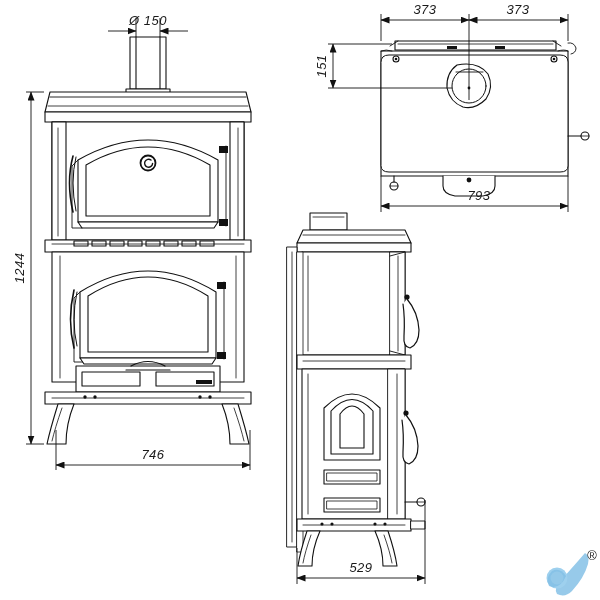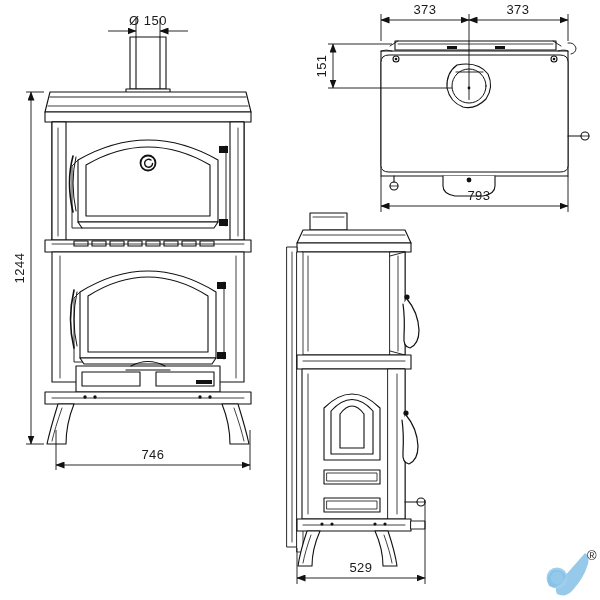--- a/index.html
+++ b/index.html
@@ -10,20 +10,21 @@
   }
   body {
     font-family: "Liberation Sans", sans-serif;
   }
   #sheet {
     position: relative;
     width: 600px;
     height: 600px;
     background: #ffffff;
     overflow: hidden;
+    font-style: italic;
   }
   #sheet svg {
     display: block;
     width: 600px;
     height: 600px;
   }
   .dim-text {
     font-family: "Liberation Sans", sans-serif;
     font-size: 13px;
     fill: #1a1a1a;

